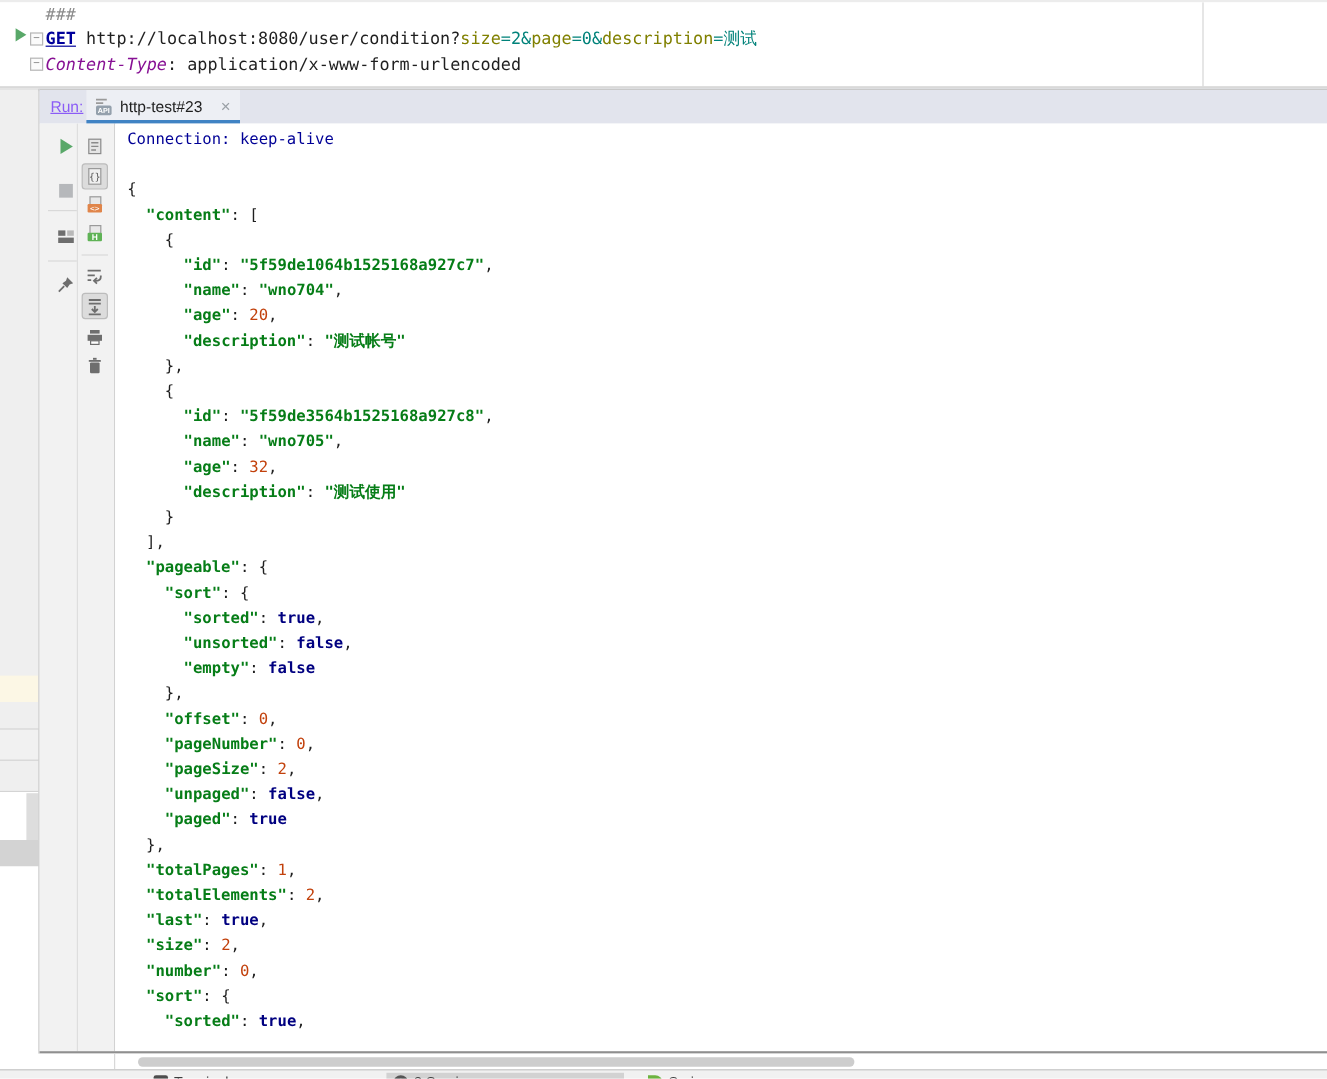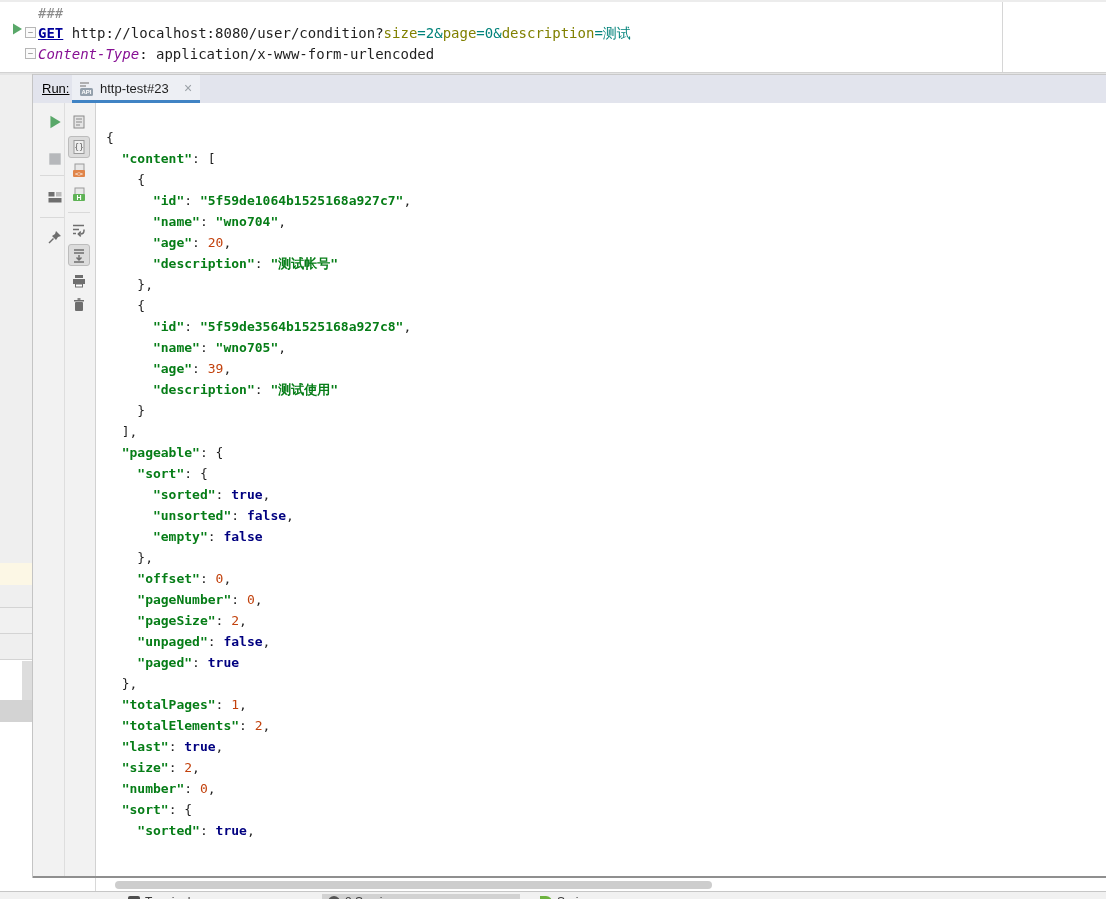--- a/index.html
+++ b/index.html
@@ -32,21 +32,21 @@
   .sb-g1{top:532px;height:26px;background:#f1f1f1;border-top:1px solid #d4d4d4;}
   .sb-g2{top:558px;height:26px;background:#efefef;border-top:1px solid #d4d4d4;}
   .sb-white{top:584px;height:41px;background:#ffffff;border-top:1px solid #d4d4d4;}
   .sb-block{position:absolute;left:22px;top:586px;width:10px;height:39px;background:#dddddd;}
   .sb-gray{top:625px;height:22px;background:#d3d3d3;}
   .sb-bottom{top:647px;height:164px;background:#ffffff;}
   .strip-border{left:32px;top:74px;width:1px;height:812px;background:#c4c4c4;}
 
   
   .run-header{left:33px;top:74px;width:1073px;height:29px;background:#e2e4ed;border-top:1px solid #c9c9c9;box-sizing:border-box;}
-  .run-label{left:42px;top:81px;font-size:13px;color:#000000;text-decoration:underline;}
+  .run-label{left:42px;top:81px;font-size:13px;color:#8b5cf6;text-decoration:underline;}
   .run-tab{left:72px;top:75px;width:128px;height:25px;background:#edeff4;cursor:pointer;}
   .tab-underline{left:72px;top:100px;width:128px;height:3px;background:#4083c4;}
   .tab-icon{left:78px;top:81px;width:16px;height:16px;}
   .tab-title{left:100px;top:81px;font-size:13px;color:#1f1f1f;}
   .tab-close{left:184px;top:80px;font-size:14px;color:#9aa0a6;cursor:pointer;line-height:16px;}
 
   
   .tb-area{left:33px;top:103px;width:62px;height:773px;background:#f2f2f2;}
   .tb-div1{left:64px;top:103px;width:1px;height:773px;background:#dedede;}
   .tb-div2{left:95px;top:103px;width:1px;height:773px;background:#d2d2d2;}
@@ -186,33 +186,34 @@
       <rect x="4.5" y="11" width="7" height="3" fill="#ffffff" stroke="#6e6e6e"></rect>
     </svg>
   <svg class="icon-btn" style="left:71px;top:297px" viewBox="0 0 16 16">
       <rect x="4" y="5" width="8" height="9" rx="1" fill="#6e6e6e"></rect>
       <rect x="3" y="3" width="10" height="1.5" fill="#6e6e6e"></rect>
       <rect x="6.5" y="1.2" width="3" height="1.6" fill="#6e6e6e"></rect>
     </svg>
 
   <div class="abs content">
     <div class="code" id="resp">
+        <div class="cl"><span class="t-h">Connection: keep-alive</span></div>
         <div class="cl">&nbsp;</div>
         <div class="cl"><span class="t-p">{</span></div>
         <div class="cl"><span class="t-p">  </span><span class="t-k">"content"</span><span class="t-p">: [</span></div>
         <div class="cl"><span class="t-p">    {</span></div>
         <div class="cl"><span class="t-p">      </span><span class="t-k">"id"</span><span class="t-p">: </span><span class="t-s">"5f59de1064b1525168a927c7"</span><span class="t-p">,</span></div>
         <div class="cl"><span class="t-p">      </span><span class="t-k">"name"</span><span class="t-p">: </span><span class="t-s">"wno704"</span><span class="t-p">,</span></div>
         <div class="cl"><span class="t-p">      </span><span class="t-k">"age"</span><span class="t-p">: </span><span class="t-n">20</span><span class="t-p">,</span></div>
         <div class="cl"><span class="t-p">      </span><span class="t-k">"description"</span><span class="t-p">: </span><span class="t-s">"测试帐号"</span></div>
         <div class="cl"><span class="t-p">    },</span></div>
         <div class="cl"><span class="t-p">    {</span></div>
         <div class="cl"><span class="t-p">      </span><span class="t-k">"id"</span><span class="t-p">: </span><span class="t-s">"5f59de3564b1525168a927c8"</span><span class="t-p">,</span></div>
         <div class="cl"><span class="t-p">      </span><span class="t-k">"name"</span><span class="t-p">: </span><span class="t-s">"wno705"</span><span class="t-p">,</span></div>
-        <div class="cl"><span class="t-p">      </span><span class="t-k">"age"</span><span class="t-p">: </span><span class="t-n">39</span><span class="t-p">,</span></div>
+        <div class="cl"><span class="t-p">      </span><span class="t-k">"age"</span><span class="t-p">: </span><span class="t-n">32</span><span class="t-p">,</span></div>
         <div class="cl"><span class="t-p">      </span><span class="t-k">"description"</span><span class="t-p">: </span><span class="t-s">"测试使用"</span></div>
         <div class="cl"><span class="t-p">    }</span></div>
         <div class="cl"><span class="t-p">  ],</span></div>
         <div class="cl"><span class="t-p">  </span><span class="t-k">"pageable"</span><span class="t-p">: {</span></div>
         <div class="cl"><span class="t-p">    </span><span class="t-k">"sort"</span><span class="t-p">: {</span></div>
         <div class="cl"><span class="t-p">      </span><span class="t-k">"sorted"</span><span class="t-p">: </span><span class="t-b">true</span><span class="t-p">,</span></div>
         <div class="cl"><span class="t-p">      </span><span class="t-k">"unsorted"</span><span class="t-p">: </span><span class="t-b">false</span><span class="t-p">,</span></div>
         <div class="cl"><span class="t-p">      </span><span class="t-k">"empty"</span><span class="t-p">: </span><span class="t-b">false</span></div>
         <div class="cl"><span class="t-p">    },</span></div>
         <div class="cl"><span class="t-p">    </span><span class="t-k">"offset"</span><span class="t-p">: </span><span class="t-n">0</span><span class="t-p">,</span></div>

